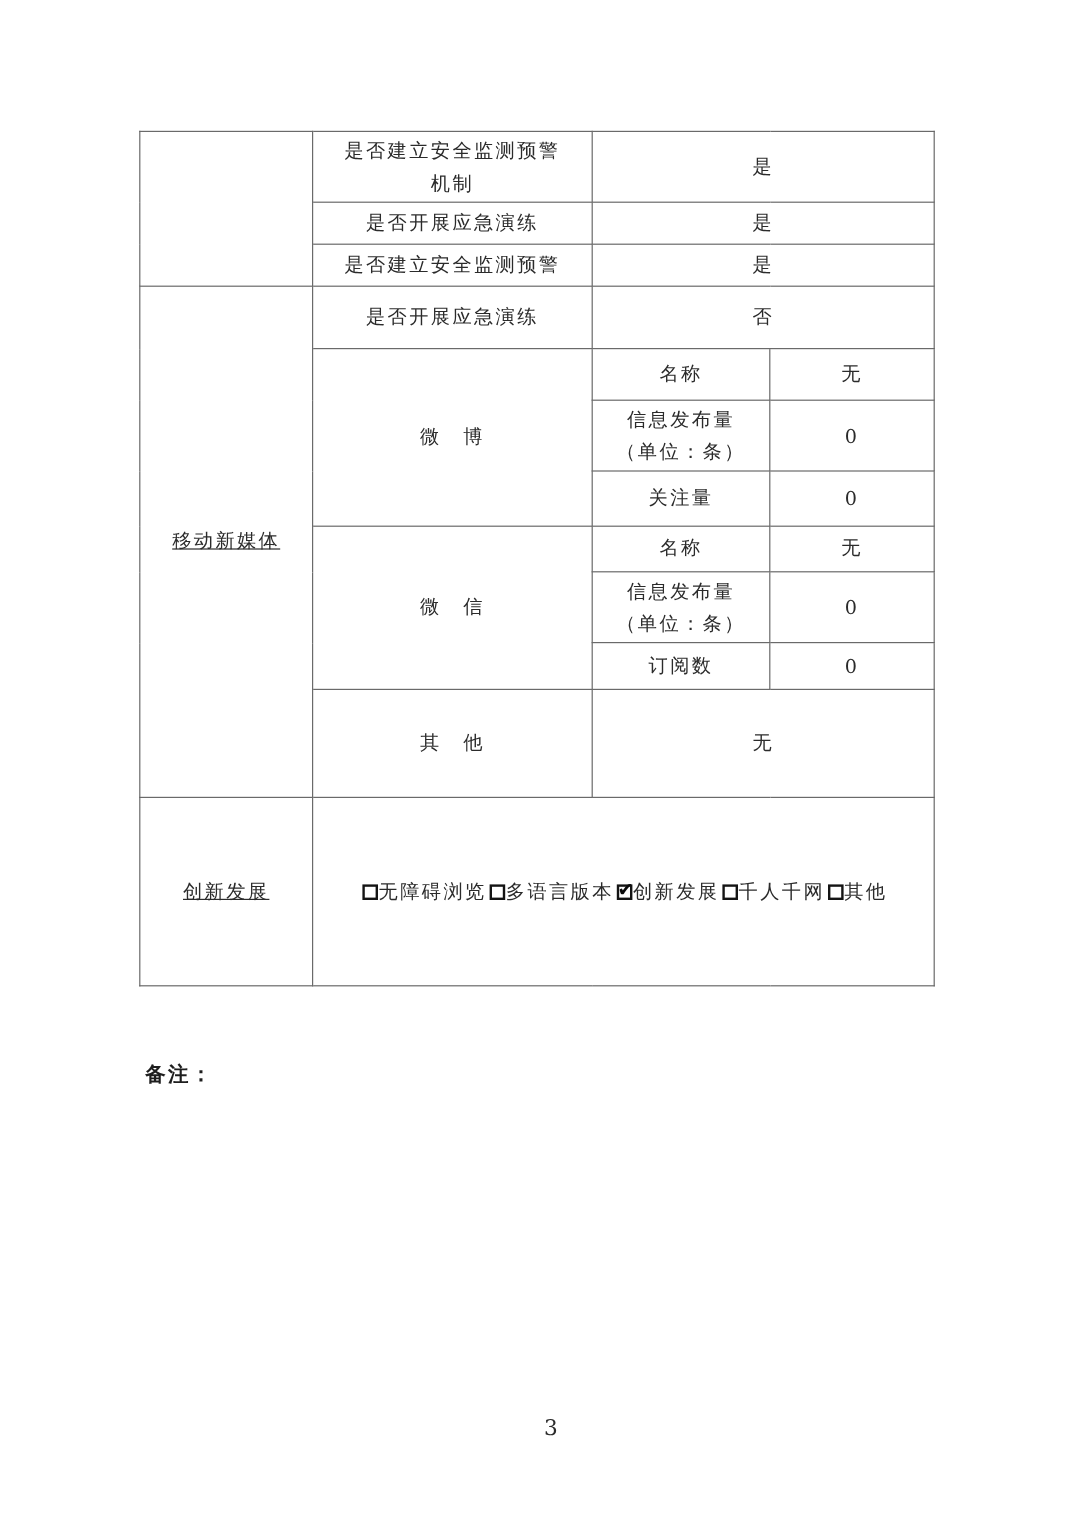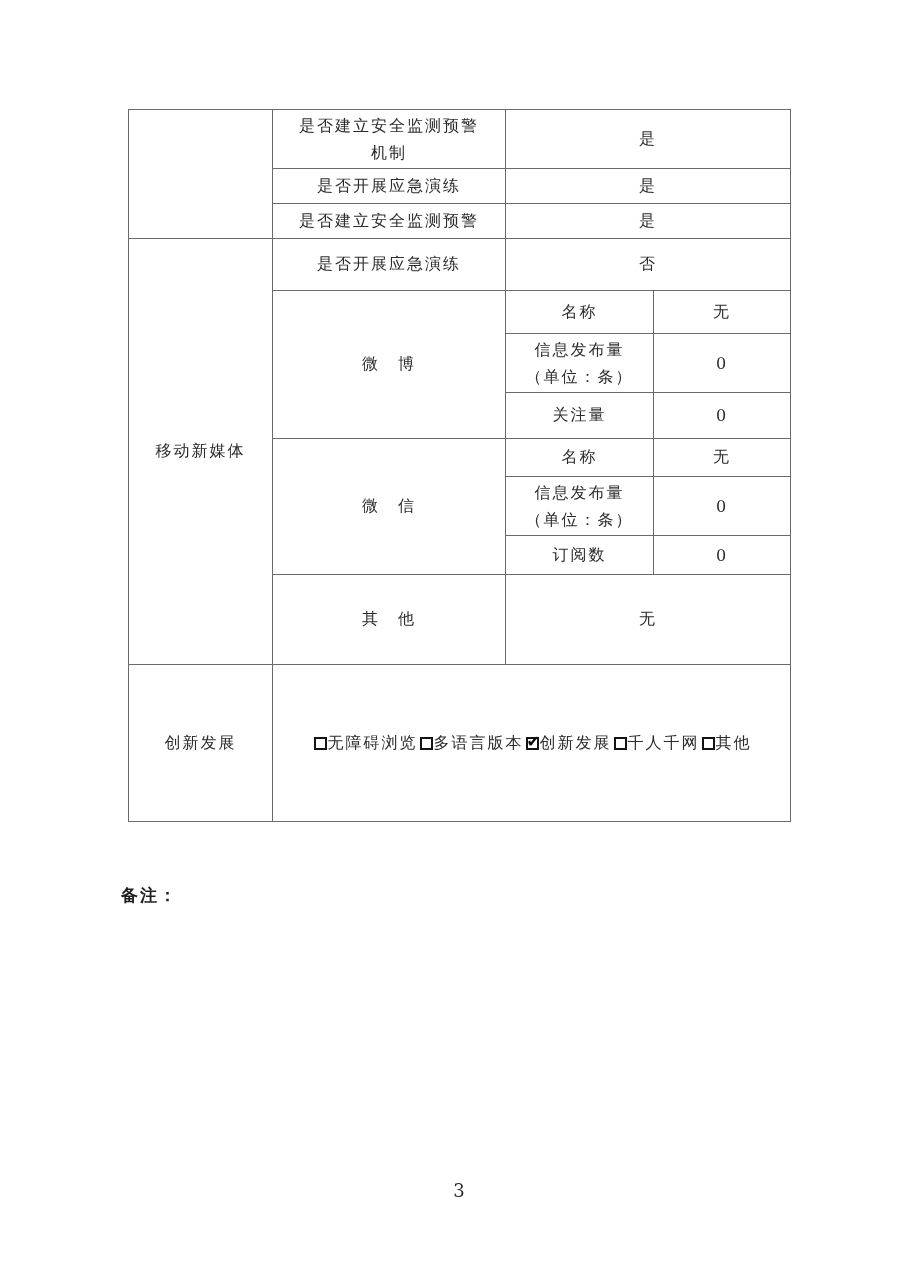--- a/index.html
+++ b/index.html
@@ -9,36 +9,36 @@
     height: 1272px;
     background: #ffffff;
     font-family: "DejaVu Serif", "Liberation Serif", serif;
     color: #2b2b2b;
     position: relative;
   }
   .page { position: relative; width: 900px; height: 1272px; overflow: hidden; }
 
   table.report {
     position: absolute;
-    left: 128px;
+    left: 116px;
     top: 109px;
     width: 662px;
     border-collapse: collapse;
     table-layout: fixed;
   }
   table.report td {
     border: 1px solid #6a6a6a;
     text-align: center;
     vertical-align: middle;
     font-size: 16px;
     letter-spacing: 2px;
     padding: 2px 4px;
     background: #fff;
   }
-  td.c1 { letter-spacing: 3px; }
+  td.c1 { letter-spacing: 3px; text-decoration: underline; }
   .pre { white-space: pre-line; line-height: 27px; display: inline-block; }
   td.opts { letter-spacing: 2px; padding: 4px 2px; }
 
   .cb {
     display: inline-block;
     width: 13px;
     height: 13px;
     border: 2px solid #141414;
     background: #fff;
     vertical-align: -2px;

